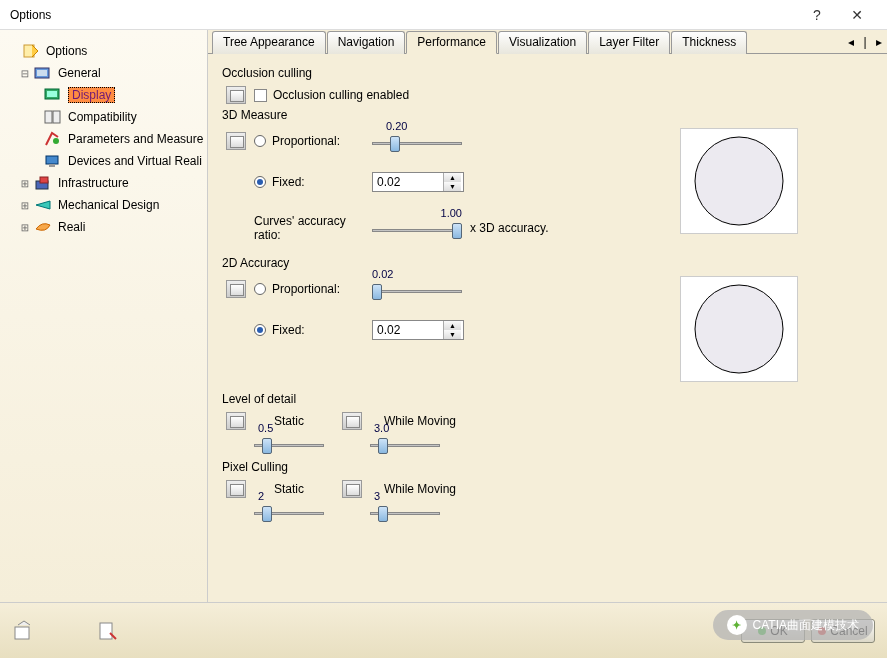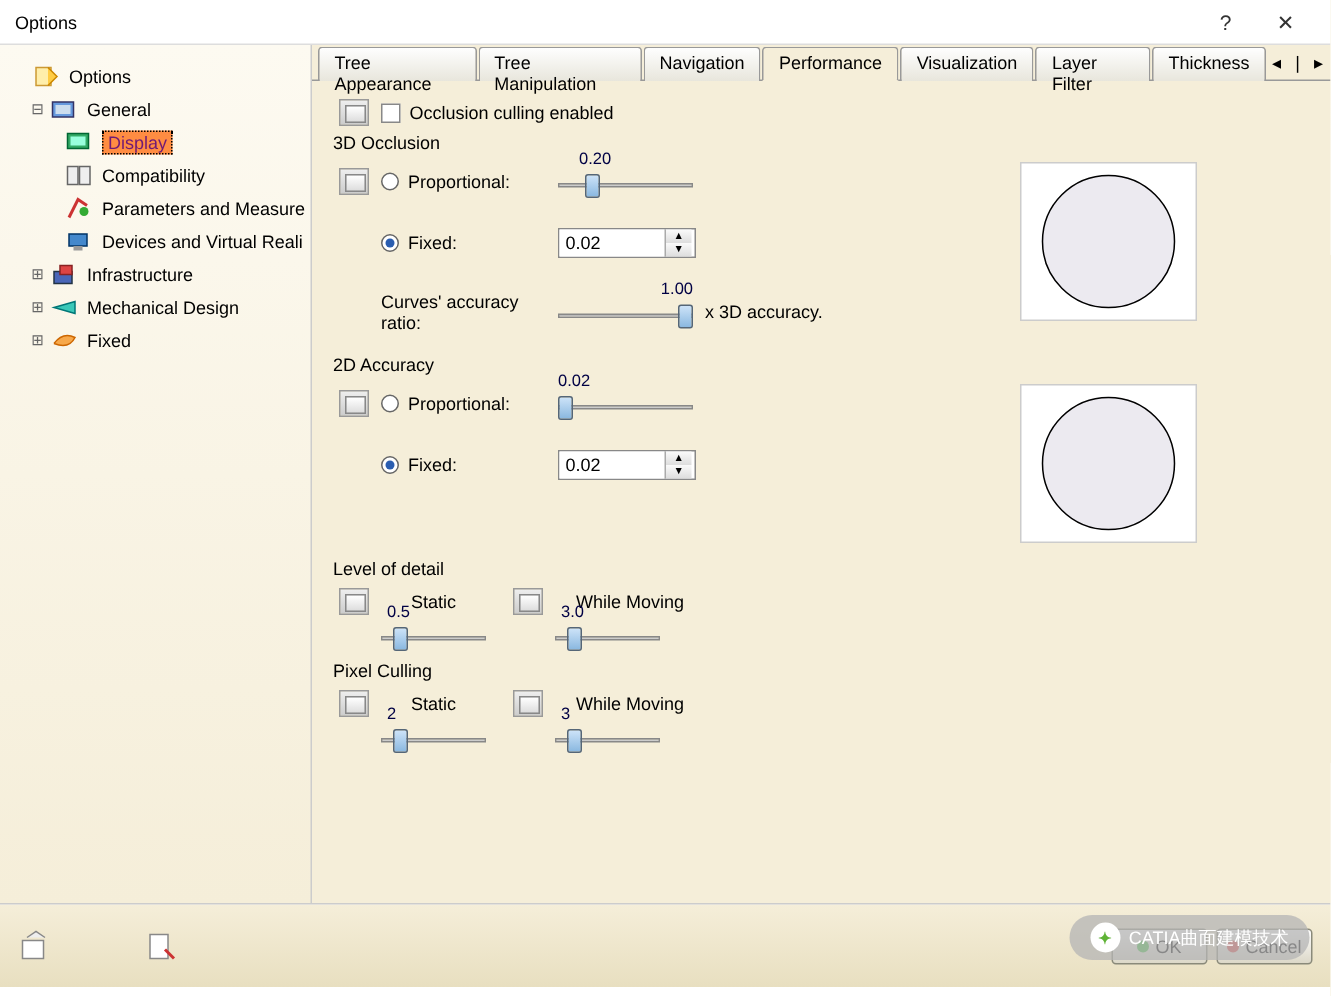--- a/index.html
+++ b/index.html
@@ -140,48 +140,48 @@
         </span>
       <span class="label">Mechanical Design</span>
     </div>
     <div class="tree-item l2">
       <span class="exp">⊞</span>
       <span class="icon">
           <svg width="18" height="16">
             <path d="M2 10 Q8 2 16 6 Q12 14 2 10" fill="#f7a84a" stroke="#c60"></path>
           </svg>
         </span>
-      <span class="label">Fixed</span>
+      <span class="label">Reali</span>
     </div>
   </div>
 
   <div class="content">
     <div class="tabs">
       <div class="tab">Tree Appearance</div>
-      <div class="tab">Tree Manipulation</div>
       <div class="tab">Navigation</div>
       <div class="tab active">Performance</div>
       <div class="tab">Visualization</div>
       <div class="tab">Layer Filter</div>
       <div class="tab">Thickness</div>
       <div class="tabnav">
         <span>◂</span>
         <span>|</span>
         <span>▸</span>
       </div>
     </div>
 
     <div class="pane">
+      <div class="group-title">Occlusion culling</div>
       <div class="row">
         <div class="lockicon"></div>
         <div class="chk"></div>
         <span>Occlusion culling enabled</span>
       </div>
 
-      <div class="group-title">3D Occlusion</div>
+      <div class="group-title">3D Measure</div>
       <div class="section3d">
         <div class="section-left">
           <div class="row">
             <div class="lockicon"></div>
             <div class="radio"></div>
             <span class="lbl">Proportional:</span>
             <div class="slider">
               <span class="val" style="left:14px">0.20</span>
               <div class="track"></div>
                 <div class="thumb" style="left:18px"></div>

